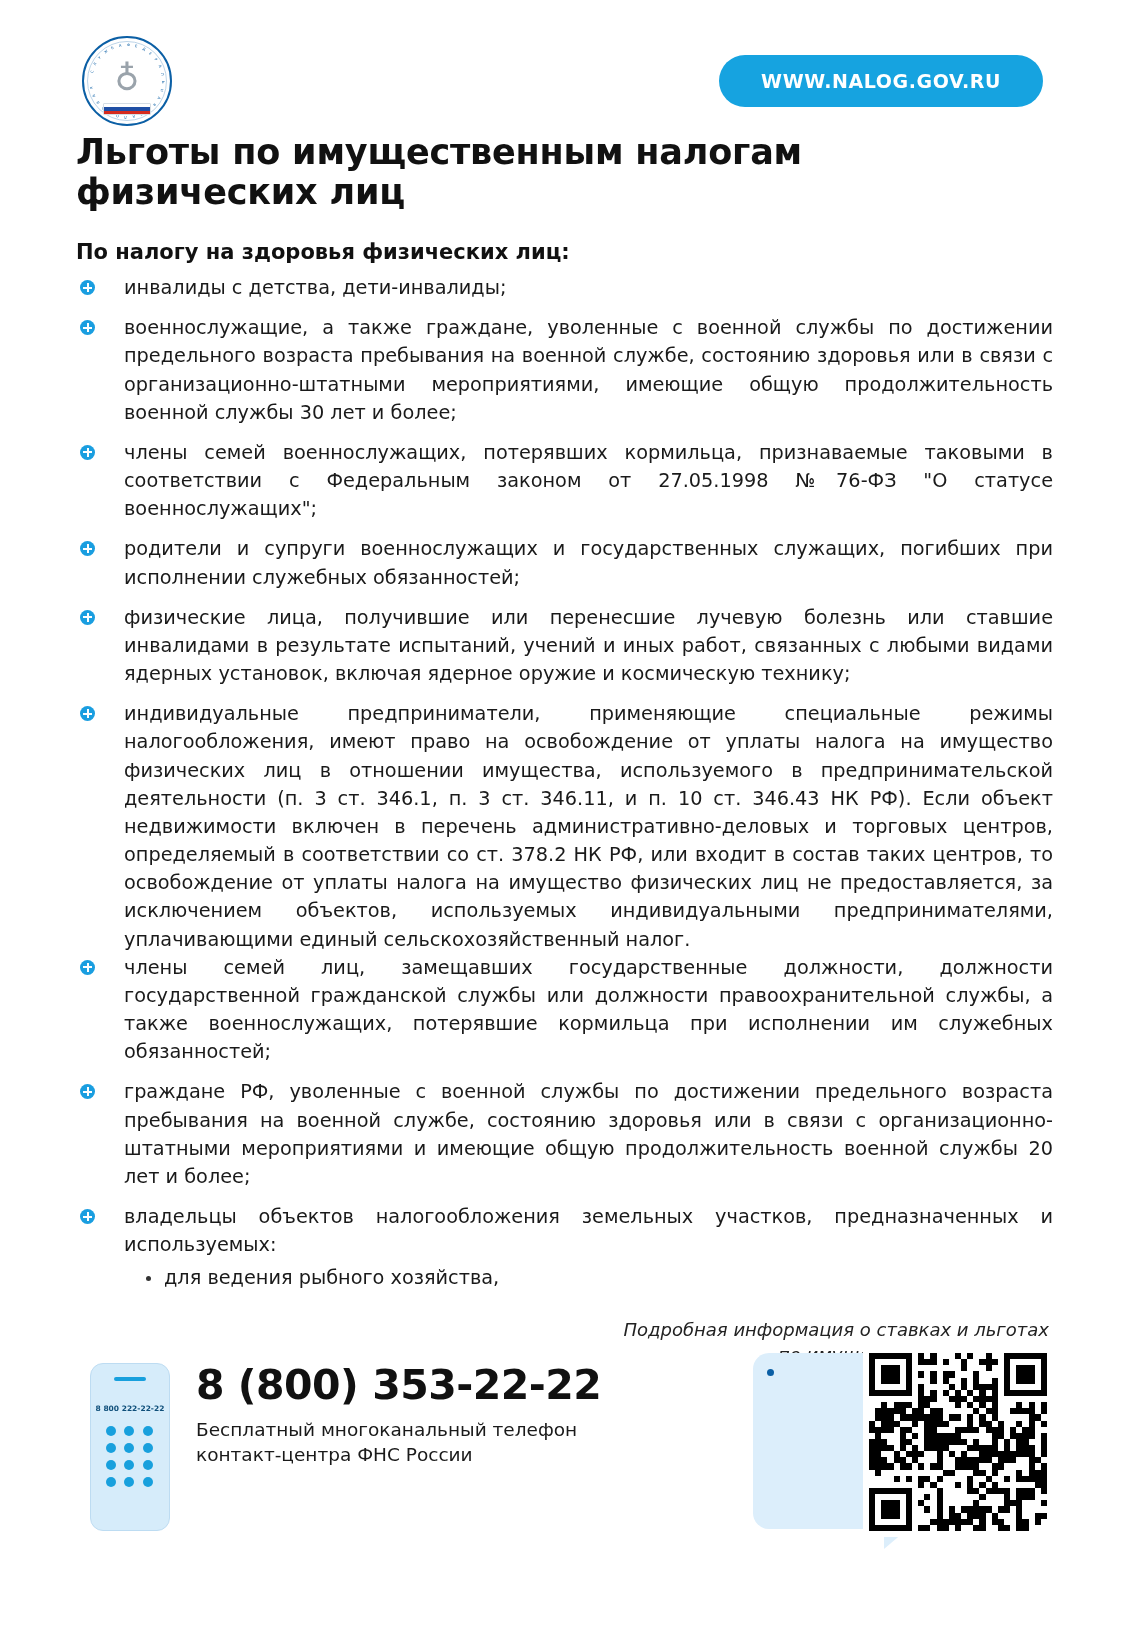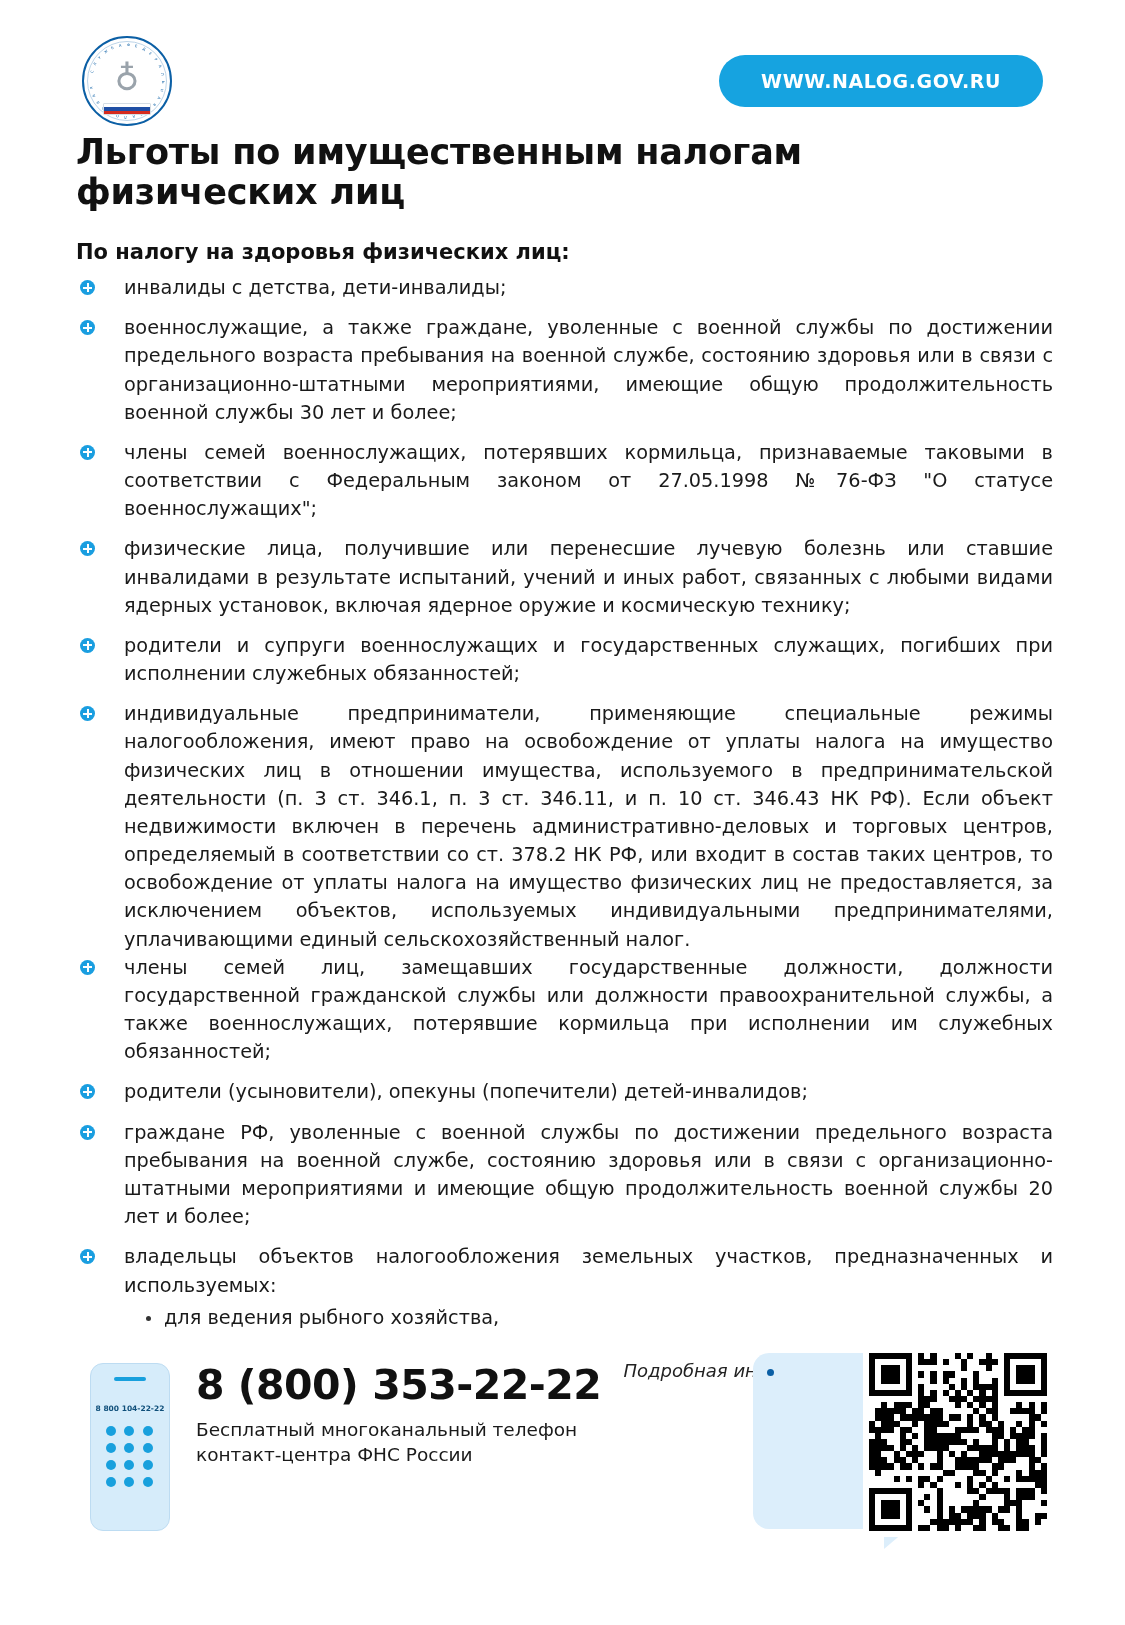--- a/index.html
+++ b/index.html
@@ -378,48 +378,47 @@
     <div class="site-pill">WWW.NALOG.GOV.RU</div>
   </div>
 
   <h1 class="doc-title">Льготы по имущественным налогам физических лиц</h1>
 
   <div class="section-heading">По налогу на здоровья физических лиц:</div>
   <ul class="bullets">
     <li><span class="pin"></span><span>инвалиды с детства, дети-инвалиды;</span></li>
     <li><span class="pin"></span><span>военнослужащие, а также граждане, уволенные с военной службы по достижении предельного возраста пребывания на военной службе, состоянию здоровья или в связи с организационно-штатными мероприятиями, имеющие общую продолжительность военной службы 30 лет и более;</span></li>
     <li><span class="pin"></span><span>члены семей военнослужащих, потерявших кормильца, признаваемые таковыми в соответствии с Федеральным законом от 27.05.1998 №76-ФЗ "О статусе военнослужащих";</span></li>
+    <li><span class="pin"></span><span>родители и супруги военнослужащих и государственных служащих, погибших при исполнении служебных обязанностей;</span></li>
     <li><span class="pin"></span><span>физические лица, получившие или перенесшие лучевую болезнь или ставшие инвалидами в результате испытаний, учений и иных работ, связанных с любыми видами ядерных установок, включая ядерное оружие и космическую технику;</span></li>
-    <li><span class="pin"></span><span>родители и супруги военнослужащих и государственных служащих, погибших при исполнении служебных обязанностей;</span></li>
     <li><span class="pin"></span><span>индивидуальные предприниматели, применяющие специальные режимы налогообложения, имеют право на освобождение от уплаты налога на имущество физических лиц в отношении имущества, используемого в предпринимательской деятельности (п. 3 ст. 346.1, п. 3 ст. 346.11, и п. 10 ст. 346.43 НК РФ). Если объект недвижимости включен в перечень административно-деловых и торговых центров, определяемый в соответствии со ст. 378.2 НК РФ, или входит в состав таких центров, то освобождение от уплаты налога на имущество физических лиц не предоставляется, за исключением объектов, используемых индивидуальными предпринимателями, уплачивающими единый сельскохозяйственный налог.</span></li>
   </ul>
 
   <ul class="bullets">
     <li><span class="pin"></span><span>члены семей лиц, замещавших государственные должности, должности государственной гражданской службы или должности правоохранительной службы, а также военнослужащих, потерявшие кормильца при исполнении им служебных обязанностей;</span></li>
-    <li><span class="pin"></span><span>родители (усыновители), опекуны (попечители) детей-инвалидов;</span></li>
     <li><span class="pin"></span><span>граждане РФ, уволенные с военной службы по достижении предельного возраста пребывания на военной службе, состоянию здоровья или в связи с организационно-штатными мероприятиями и имеющие общую продолжительность военной службы 20 лет и более;</span></li>
     <li>
       <span class="pin"></span>
       <span>владельцы объектов налогообложения земельных участков, предназначенных и используемых:</span>
       <ul class="subdots">
         <li>для ведения рыбного хозяйства,</li>
       </ul>
     </li>
   </ul>
 
   <div class="footnote">
     <div>Подробная информация о ставках и льготах</div>
     <div>по имущественным налогам</div>
   </div>
 
   <div class="footer">
     <div class="phone-block">
       <div class="phone-img">
         <div class="speaker"></div>
-        <div class="pnum">8 800 104-22-22</div>
+        <div class="pnum">8 800 222-22-22</div>
         <div class="keys">
           <i></i>
             <i></i>
             <i></i>
             <i></i>
             <i></i>
             <i></i>
             <i></i>
             <i></i>
             <i></i>

